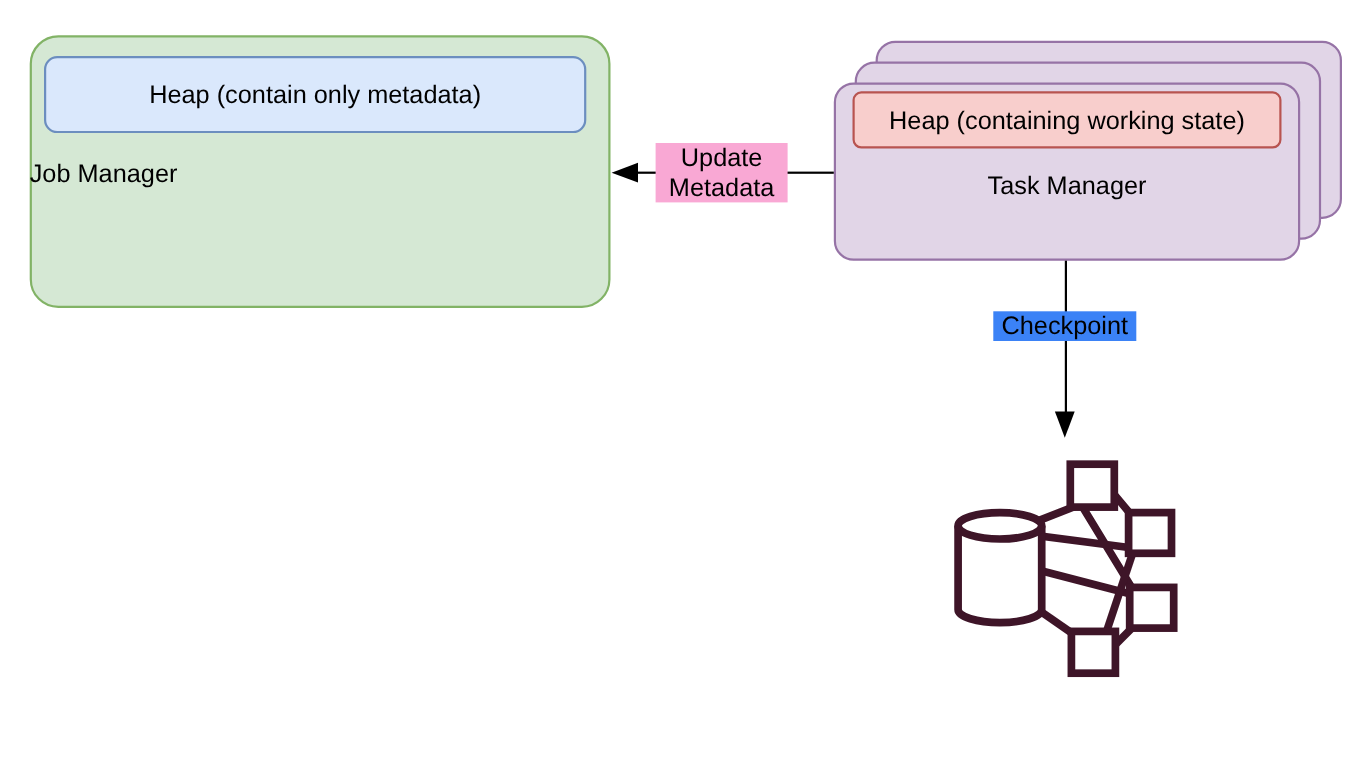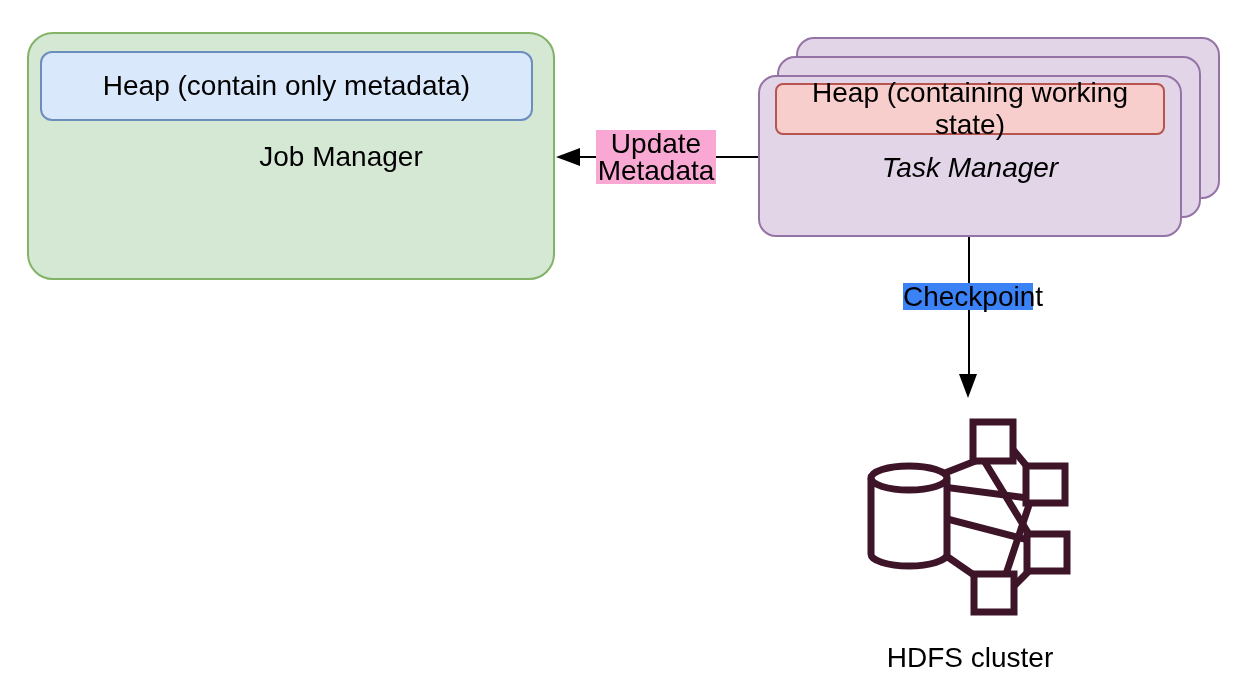--- a/index.html
+++ b/index.html
@@ -1,40 +1,40 @@
 <!DOCTYPE html>
 <html><head>
 <meta charset="utf-8">
 <style>
   html,body{margin:0;padding:0;background:#fff;}
   .canvas{
     position:relative;width:1237px;height:691px;background:#ffffff;
     font-family:"Liberation Sans",sans-serif;color:#000;overflow:hidden;
-    font-size:28px;
+    font-size:23px;
   }
   .abs{position:absolute;box-sizing:border-box;}
   .node{position:absolute;box-sizing:border-box;}
   .centered{display:flex;align-items:center;justify-content:center;text-align:center;}
 
   
   .jm-box{left:27px;top:32px;width:528px;height:248px;
     background:#d5e8d4;border:2px solid #82b366;border-radius:26px;}
   .jm-heap{left:40px;top:51px;width:493px;height:70px;
     background:#dae8fc;border:2px solid #6c8ebf;border-radius:12px;}
-  .jm-label{left:27px;top:144px;width:628px;text-align:center;line-height:26px;}
+  .jm-label{left:27px;top:144px;width:628px;line-height:26px;}
 
   
   .tm-card{width:424px;height:162px;background:#e1d5e7;
     border:2px solid #9673a6;border-radius:18px;}
   .tm-card.back{left:796px;top:37px;}
   .tm-card.middle{left:777px;top:56px;}
   .tm-card.front{left:758px;top:75px;}
   .tm-heap{left:775px;top:83px;width:390px;height:52px;
     background:#f8cecc;border:2px solid #b85450;border-radius:8px;align-items:center;}
-  .tm-label{left:758px;top:155px;width:424px;text-align:center;line-height:26px;font-style:italic;}
+  .tm-label{left:758px;top:155px;width:424px;text-align:center;line-height:26px;}
 
   
   .h-line{left:572px;top:156px;width:186px;height:2px;background:#000;}
   .h-head{left:556px;top:148px;width:0;height:0;
     border-top:9px solid transparent;border-bottom:9px solid transparent;
     border-right:24px solid #000;}
   .h-label{left:596px;top:130px;width:120px;text-align:center;
     line-height:27px;background:#f9a8d4;}
   .v-line{left:968px;top:237px;width:2px;height:140px;background:#000;}
   .v-head{left:959px;top:374px;width:0;height:0;
@@ -90,15 +90,14 @@
     </g>
     <g stroke="#3e1528" stroke-width="7" fill="#ffffff">
       <path d="M11 66 L11 142 A38 12 0 0 0 87 142 L87 66 A38 12 0 0 0 11 66 Z"></path>
       <path d="M11 66 A38 12 0 0 0 87 66" fill="none"></path>
       <rect x="113" y="10" width="40" height="39"></rect>
       <rect x="166" y="54" width="39" height="37"></rect>
       <rect x="167" y="122" width="40" height="37"></rect>
       <rect x="114" y="162" width="40" height="38"></rect>
     </g>
   </svg>
-  <div class="abs hdfs-label">HDFS cluster</div>
 
 </div>
 
 </body></html>

